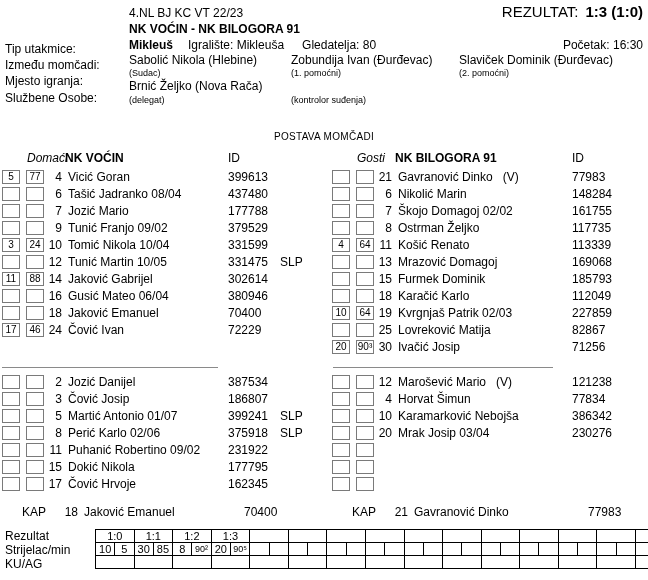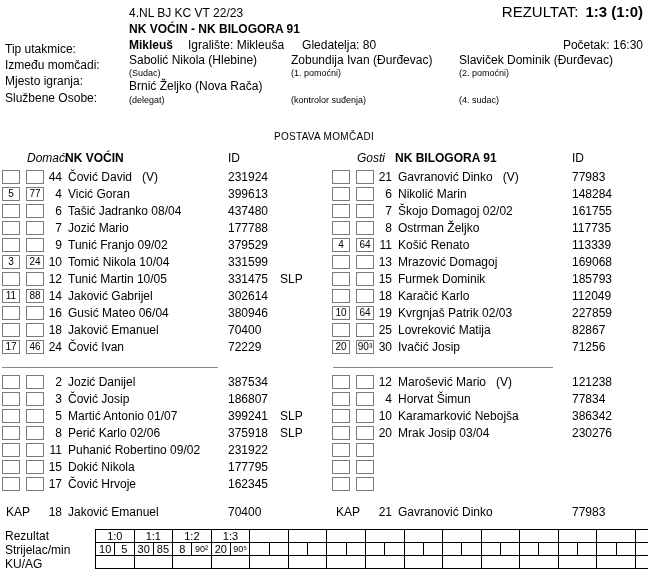--- a/index.html
+++ b/index.html
@@ -38,21 +38,21 @@
   .b1{left:2px;}
   .b2{left:26px;}
   .num{position:absolute;left:38px;top:1px;width:24px;text-align:right;}
   .nm{position:absolute;left:68px;top:1px;white-space:pre;}
   .pid{position:absolute;left:228px;top:1px;}
   .away .pid{left:242px;}
   .slp{position:absolute;left:280px;top:1px;}
   .sep{position:absolute;height:1px;background:#8a8a8a;top:217px;}
   .home .sep{left:2px;width:216px;}
   .away .sep{left:3px;width:220px;}
-  .kaprow{position:absolute;top:354px;left:0;right:0;height:17px;padding-left:45px;}
+  .kaprow{position:absolute;top:354px;left:16px;right:0;height:17px;padding-left:45px;}
   .kaplabel{position:absolute;left:6px;top:1px;}
 
   
   .flabel{position:absolute;left:5px;line-height:13px;}
   .ft{position:absolute;left:95px;top:529px;width:618px;border-collapse:collapse;table-layout:fixed;}
   .ft td{border:1px solid #000;height:12px;padding:0;font-size:11px;line-height:12px;text-align:center;overflow:hidden;white-space:nowrap;}
   .ft td.sup{font-size:9px;}
 </style>
 </head>
 <body>
@@ -87,41 +87,32 @@
     <div>
       <div class="oname">Zobundija Ivan (Đurđevac)</div>
       <div class="orole">(1. pomoćni)</div>
       <div class="oname2"></div>
       <div class="orole2">(kontrolor suđenja)</div>
     </div>
     <div>
       <div class="oname">Slaviček Dominik (Đurđevac)</div>
       <div class="orole">(2. pomoćni)</div>
       <div class="oname2"></div>
-      <div class="orole2">(4. sudac)</div>
     </div>
   </div>
 
   <div class="section-title">POSTAVA MOMČADI</div>
 
   <div class="team home">
     <div class="thead">
       <span class="side">Domaći</span>
       <span class="tname">NK VOĆIN</span>
       <span class="pid">ID</span>
     </div>
     <div class="rows">
-      <div class="row">
-          <span class="bx b1"></span>
-          <span class="bx b2"></span>
-          <span class="num">44</span>
-          <span class="nm">Čović David   (V)</span>
-          <span class="pid">231924</span>
-          <span class="slp"></span>
-        </div>
       <div class="row">
           <span class="bx b1">5</span>
           <span class="bx b2">77</span>
           <span class="num">4</span>
           <span class="nm">Vicić Goran</span>
           <span class="pid">399613</span>
           <span class="slp"></span>
         </div>
       <div class="row">
           <span class="bx b1"></span>

